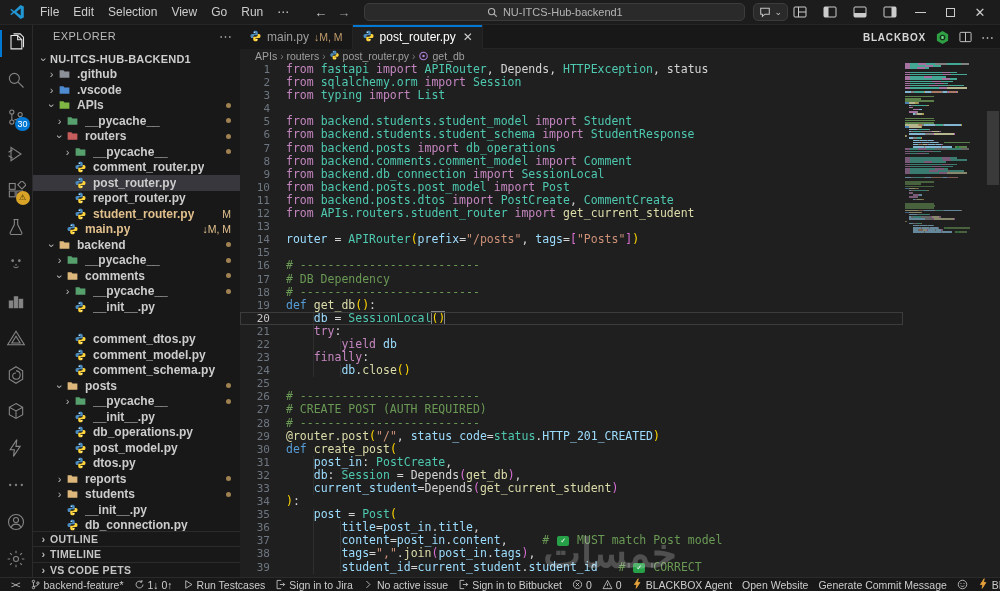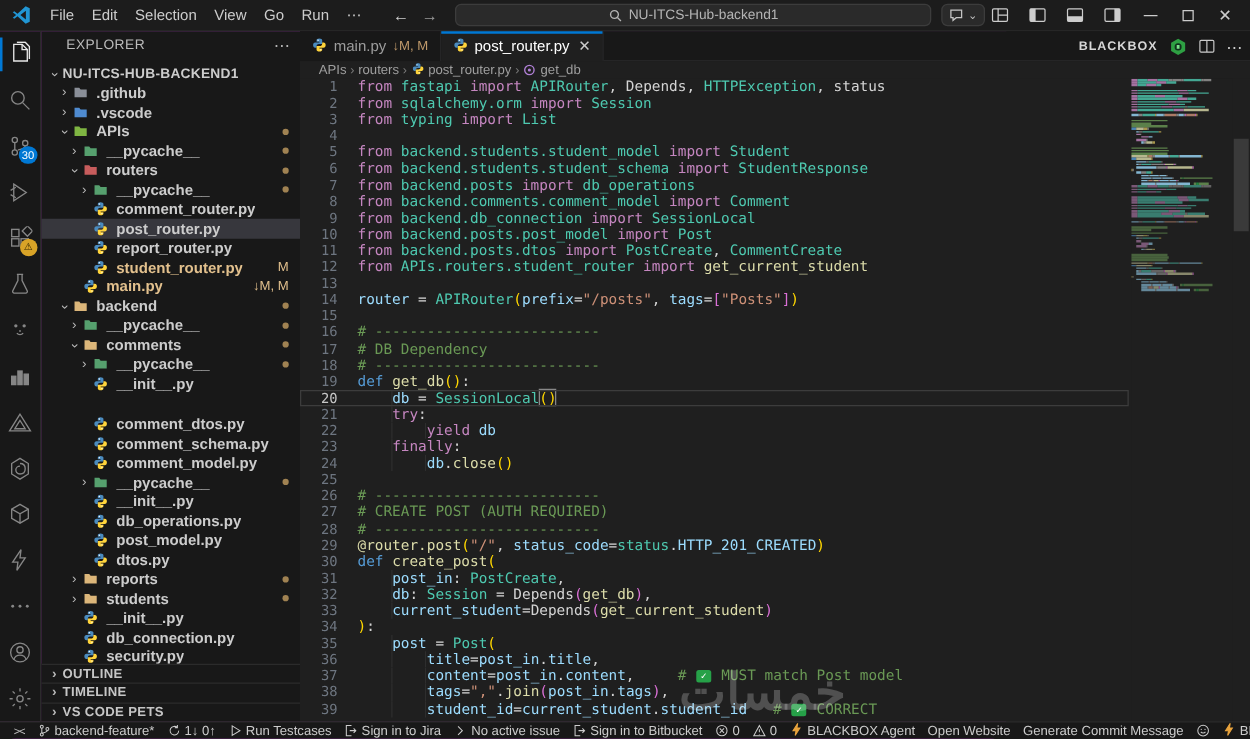--- a/index.html
+++ b/index.html
@@ -1,18 +1,18 @@
 <!DOCTYPE html>
 <html><head>
 <meta charset="utf-8">
 <style>
   * { margin:0; padding:0; box-sizing:border-box; }
   html,body { width:1000px; height:591px; overflow:hidden; background:#1f1f1f;
     font-family:"Liberation Sans", sans-serif; }
-  #app { position:absolute; inset:0; width:805px; height:591px; background:#d946ef;border-radius:13px; }
+  #app { position:absolute; inset:0; width:805px; height:591px; background:#0c4a6e;border-radius:13px; }
 
   
   #titlebar { position:absolute; left:0; top:0; width:1000px; height:25px; background:#1c1c1c;
     display:flex; align-items:center; border-bottom:1px solid #262626; }
   #vscode-logo { width:16px; height:16px; margin:0 8px 0 9px; flex:none; }
   .menu-item { color:#cccccc; font-size:12px; padding:0 7px; height:25px; line-height:25px; cursor:default; }
   #nav-arrows { display:flex; gap:10px; margin-left:18px; color:#cfcfcf; font-size:13px; }
   #nav-arrows .dim { color:#9a9a9a; }
   #cmd-center { margin-left:14px; width:388px; height:18px; background:#2a2a2a; border:1px solid #3c3c3c;
     border-radius:5px; display:flex; align-items:center; justify-content:center; gap:5px;
@@ -501,33 +501,45 @@
         <div class="row" style="padding-left: 28px;">
           <span class="chev"> </span>
           <span class="tree-ico">
             <svg viewBox="0 0 16 16">
               <path fill="#4B8BBE" d="M7.9 1C6 1 5 1.8 5 3v1.4h3v.8H3.6C2.1 5.2 1.3 6.3 1.3 8s.8 2.8 2.3 2.8H5V9.2C5 7.9 6.2 7 7.5 7H11V3c0-1.2-1.2-2-3.1-2z"></path>
               <path fill="#FFD43B" d="M8.1 15c1.9 0 2.9-.8 2.9-2v-1.4H8v-.8h4.4c1.5 0 2.3-1.1 2.3-2.8s-.8-2.8-2.3-2.8H11v1.6C11 8.1 9.8 9 8.5 9H5v4c0 1.2 1.2 2 3.1 2z"></path>
               <circle fill="#fff" cx="6.6" cy="2.9" r=".7"></circle>
               <circle fill="#fff" cx="9.4" cy="13.1" r=".7"></circle>
             </svg>
           </span>
+          <span class="lbl">comment_model.py</span>
+        </div>
+        <div class="row" style="padding-left: 28px;">
+          <span class="chev"> </span>
+          <span class="tree-ico">
+            <svg viewBox="0 0 16 16">
+              <path fill="#4B8BBE" d="M7.9 1C6 1 5 1.8 5 3v1.4h3v.8H3.6C2.1 5.2 1.3 6.3 1.3 8s.8 2.8 2.3 2.8H5V9.2C5 7.9 6.2 7 7.5 7H11V3c0-1.2-1.2-2-3.1-2z"></path>
+              <path fill="#FFD43B" d="M8.1 15c1.9 0 2.9-.8 2.9-2v-1.4H8v-.8h4.4c1.5 0 2.3-1.1 2.3-2.8s-.8-2.8-2.3-2.8H11v1.6C11 8.1 9.8 9 8.5 9H5v4c0 1.2 1.2 2 3.1 2z"></path>
+              <circle fill="#fff" cx="6.6" cy="2.9" r=".7"></circle>
+              <circle fill="#fff" cx="9.4" cy="13.1" r=".7"></circle>
+            </svg>
+          </span>
           <span class="lbl">comment_schema.py</span>
         </div>
-        <div class="row" style="padding-left: 28px;">
-          <span class="chev"> </span>
-          <span class="tree-ico">
-            <svg viewBox="0 0 16 16">
-              <path fill="#4B8BBE" d="M7.9 1C6 1 5 1.8 5 3v1.4h3v.8H3.6C2.1 5.2 1.3 6.3 1.3 8s.8 2.8 2.3 2.8H5V9.2C5 7.9 6.2 7 7.5 7H11V3c0-1.2-1.2-2-3.1-2z"></path>
-              <path fill="#FFD43B" d="M8.1 15c1.9 0 2.9-.8 2.9-2v-1.4H8v-.8h4.4c1.5 0 2.3-1.1 2.3-2.8s-.8-2.8-2.3-2.8H11v1.6C11 8.1 9.8 9 8.5 9H5v4c0 1.2 1.2 2 3.1 2z"></path>
-              <circle fill="#fff" cx="6.6" cy="2.9" r=".7"></circle>
-              <circle fill="#fff" cx="9.4" cy="13.1" r=".7"></circle>
-            </svg>
-          </span>
-          <span class="lbl">comment_model.py</span>
+        <div class="row" style="padding-left: 20px;">
+          <span class="chev open">›</span>
+          <span class="tree-ico">
+            <svg viewBox="0 0 16 16">
+              <path fill="#dcb67a" d="M1.5 3h5L8 4.8h6.5V13h-13z"></path>
+            </svg>
+          </span>
+          <span class="lbl">posts</span>
+          <span class="meta">
+            <span class="dot"></span>
+          </span>
         </div>
         <div class="row" style="padding-left: 28px;">
           <span class="chev">›</span>
           <span class="tree-ico">
             <svg viewBox="0 0 16 16">
               <path fill="#56a06e" d="M1.5 3h5L8 4.8h6.5V13h-13z"></path>
             </svg>
           </span>
           <span class="lbl">__pycache__</span>
           <span class="meta">

